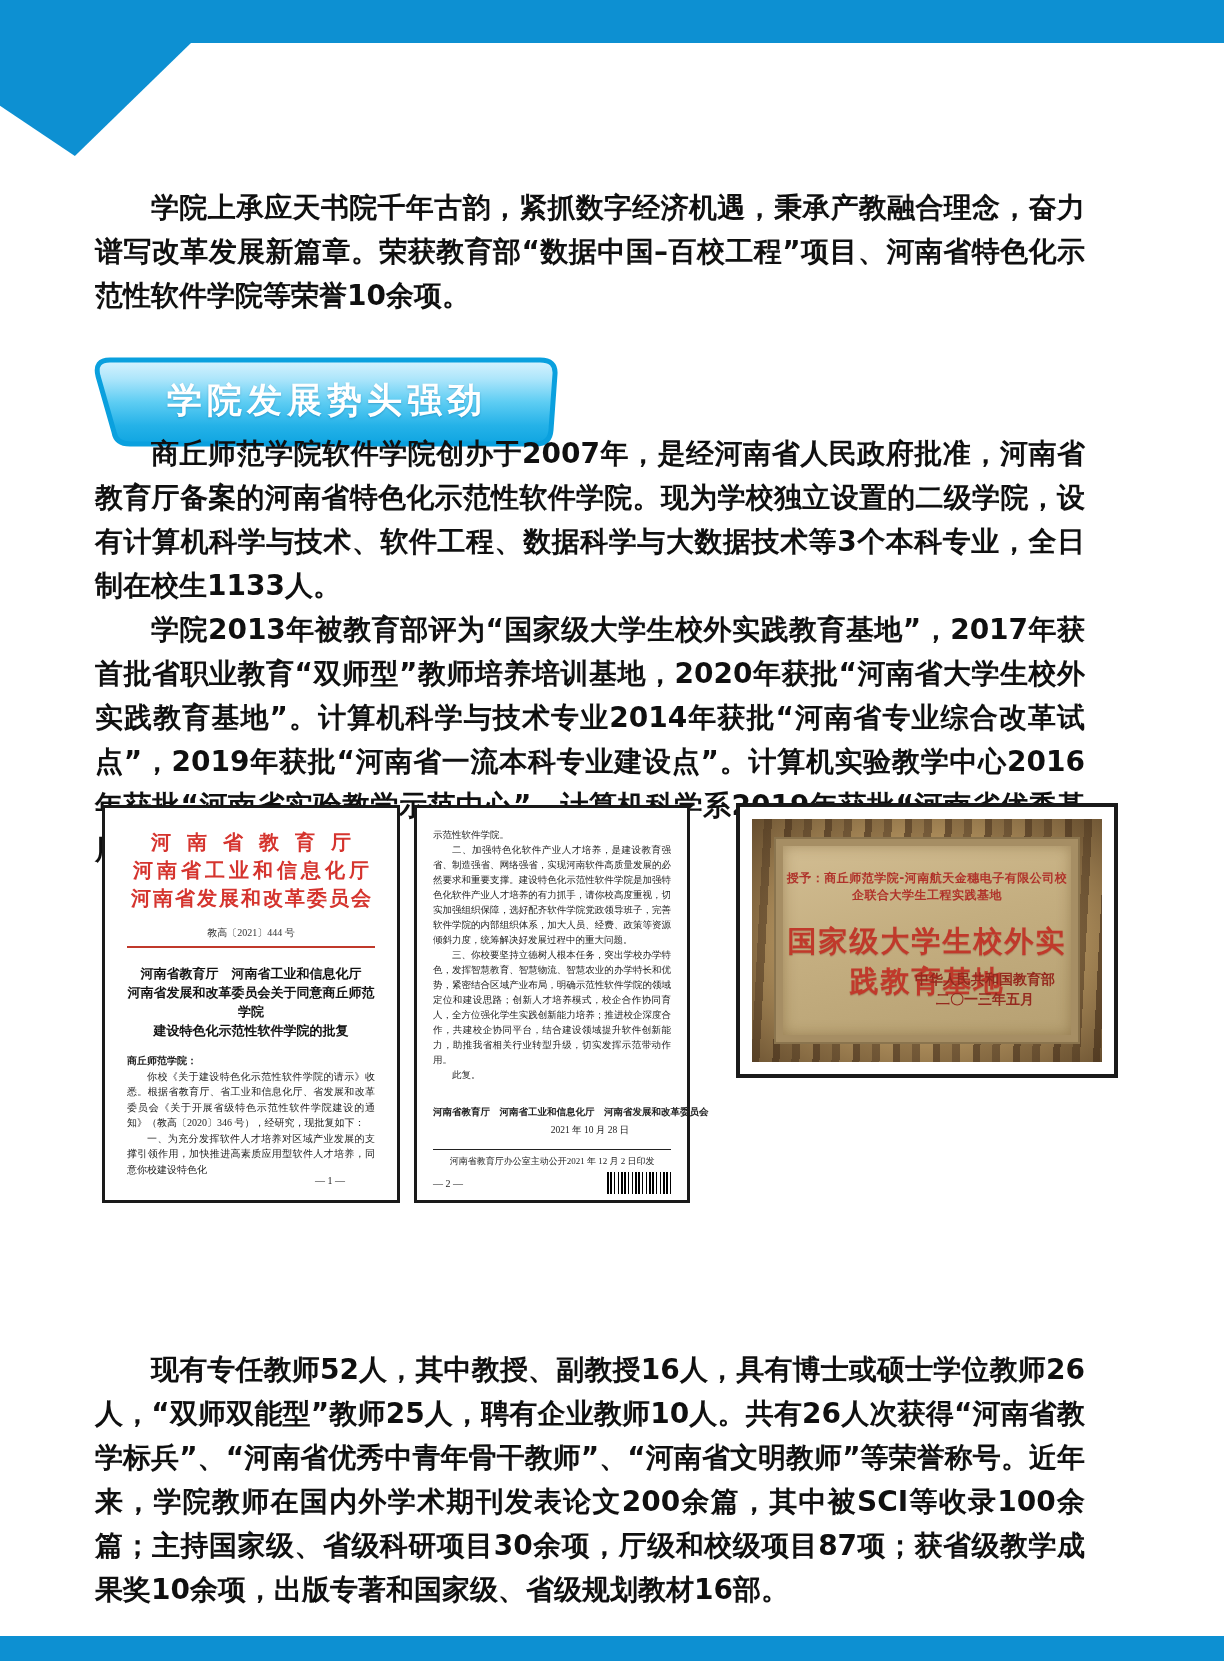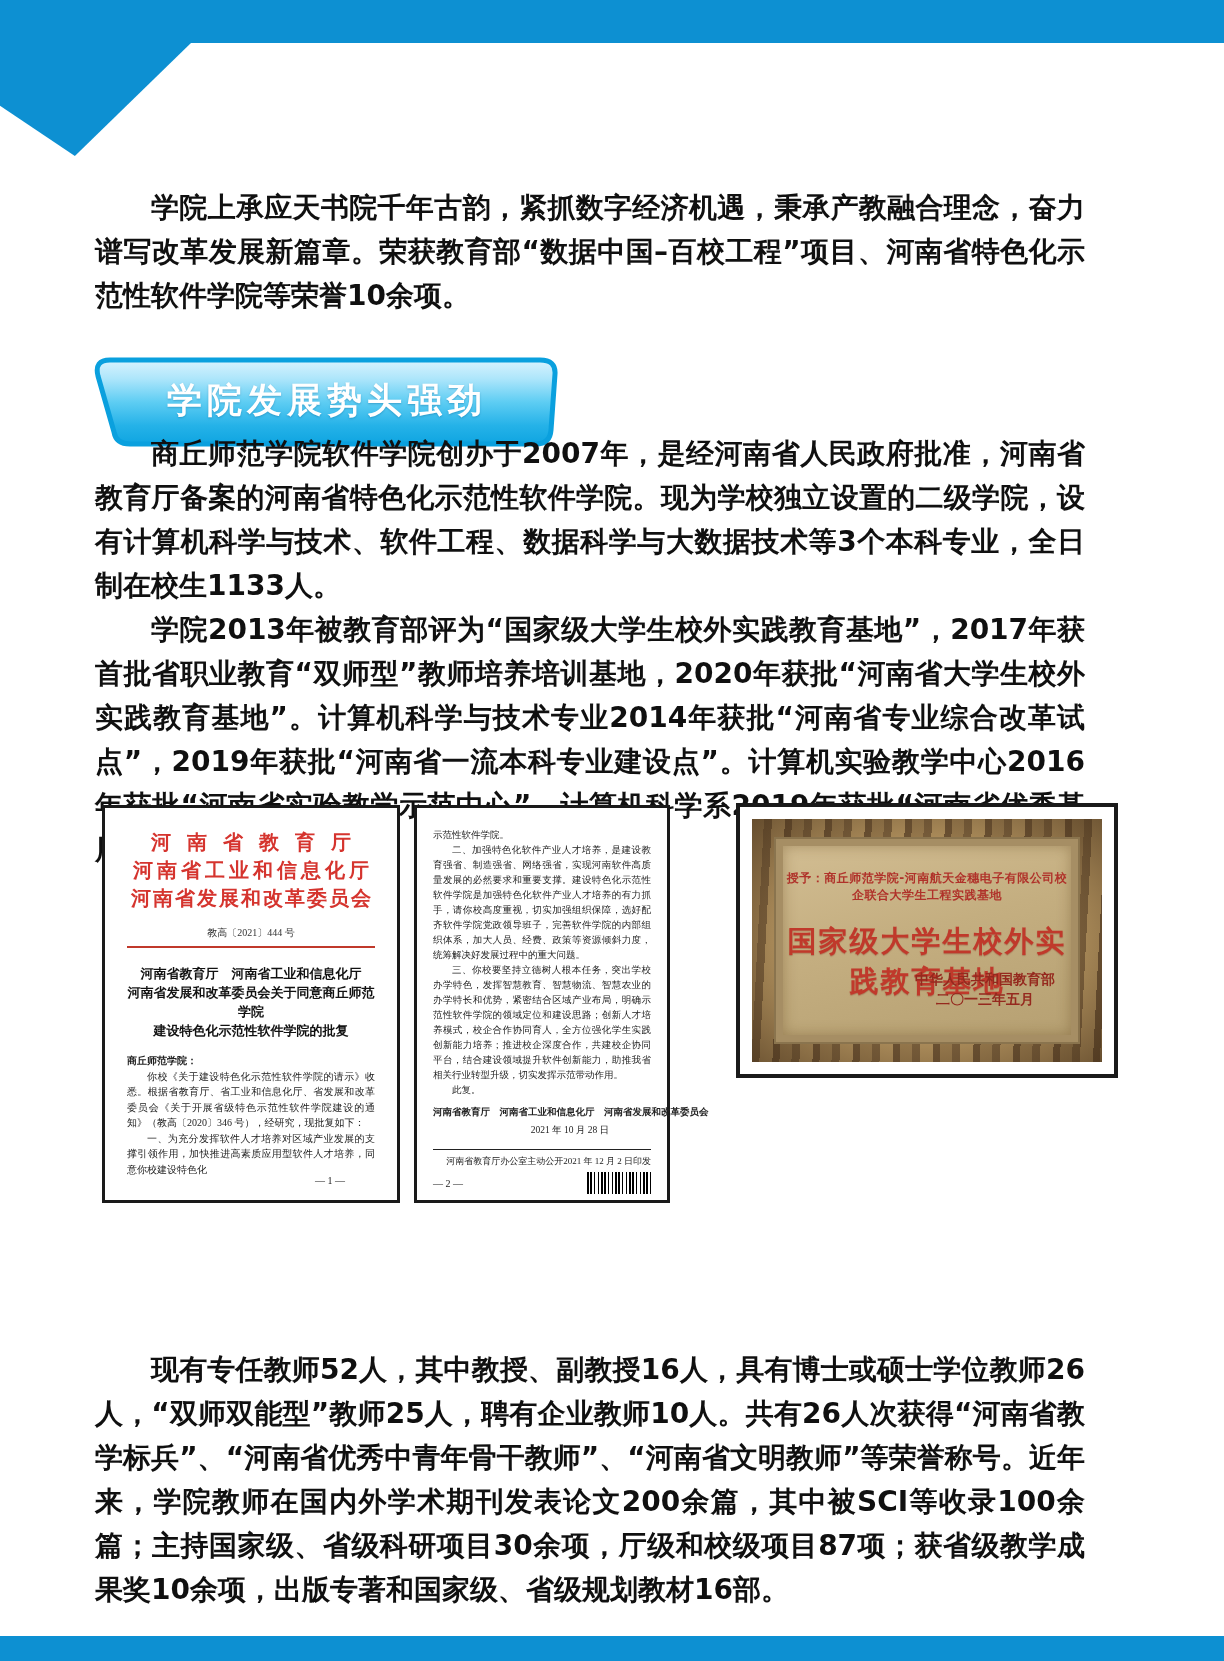--- a/index.html
+++ b/index.html
@@ -27,41 +27,41 @@
   .banner { position:absolute; left:90px; width:474px; height:92px; }
   .banner svg { position:absolute; left:0; top:0; }
   .banner-label { position:absolute; inset:0; display:flex; align-items:center; justify-content:center;
     color:#fff; font-size:35px; font-weight:bold; letter-spacing:5px; padding-bottom:4px;
     text-shadow:0 1px 2px rgba(0,90,140,.35); }
 
   
   .doc { position:absolute; top:805px; height:398px; background:#fff; border:3px solid #1a1a1a;
     font-family:"Liberation Serif","DejaVu Serif",serif; color:#222; }
   .doc1 { left:102px; width:298px; padding:16px 22px; }
-  .doc2 { left:414px; width:256px; padding:14px 16px; }
+  .doc2 { left:414px; width:276px; padding:14px 16px; }
 
   .red-header { text-align:center; font-weight:bold; margin-top:4px; line-height:28px; }
   .red-header div { white-space:nowrap; }
   .rh1 { font-size:20px; letter-spacing:16px; padding-left:16px; }
   .rh2 { font-size:20px; letter-spacing:4px; padding-left:4px; }
   .rh3 { font-size:20px; letter-spacing:2px; padding-left:2px; }
   .doc-num { font-size:10px; text-align:center; margin-top:14px; color:#333; }
   .red-line { height:2px; margin-top:6px; }
   .doc-title { margin-top:16px; font-weight:bold; font-size:13px; line-height:19px; text-align:center; color:#111; }
   .doc-body { margin-top:13px; font-size:10px; line-height:15.5px; text-align:justify; color:#222; }
   .doc-body p { margin:0; text-indent:2em; }
   .doc-body p.salutation { text-indent:0; font-weight:bold; }
   .doc-body2 { margin-top:6px; font-size:9.5px; line-height:15px; }
   .doc-body2 p.first { text-indent:0; }
   .page-num { position:absolute; bottom:14px; right:52px; font-size:10px; color:#222; }
   .sig-block { position:absolute; left:16px; right:16px; bottom:62px; font-size:9.5px; line-height:15px; color:#222; }
   .sig-orgs { text-align:center; white-space:nowrap;font-weight:bold; }
   .sig-date { text-align:right; padding-right:42px; margin-top:3px; }
   .doc2-footer { position:absolute; left:16px; right:16px; bottom:32px; border-top:1.5px solid #222;
-    padding-top:5px; font-size:9px; display:flex; justify-content:flex-end; color:#222; white-space:nowrap; }
+    padding-top:5px; font-size:9px; display:flex; justify-content:center; color:#222; white-space:nowrap; }
   .doc2-last { position:absolute; left:16px; right:16px; bottom:6px; display:flex;
     justify-content:space-between; align-items:center; font-size:10px; }
   .barcode { width:64px; height:22px;
     background:repeating-linear-gradient(90deg,#000 0 2px,#fff 2px 3px,#000 3px 5px,#fff 5px 7px,#000 7px 8px,#fff 8px 11px,#000 11px 12px,#fff 12px 14px); }
 
   
   .plaque-outer { position:absolute; left:736px; top:803px; width:382px; height:275px;
     border:4px solid #1a1a1a; background:#fff; padding:12px; }
   .plaque-photo { position:relative; width:100%; height:100%; overflow:hidden;
     background:

